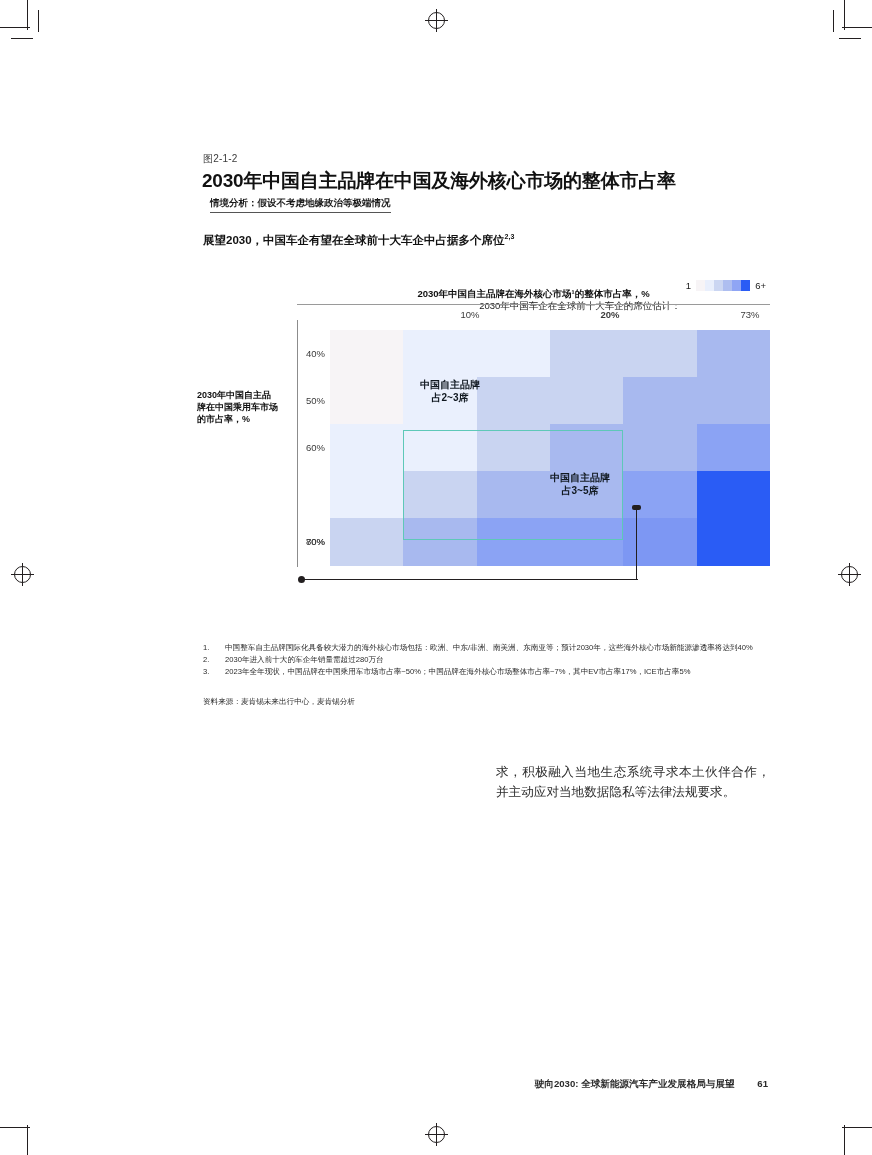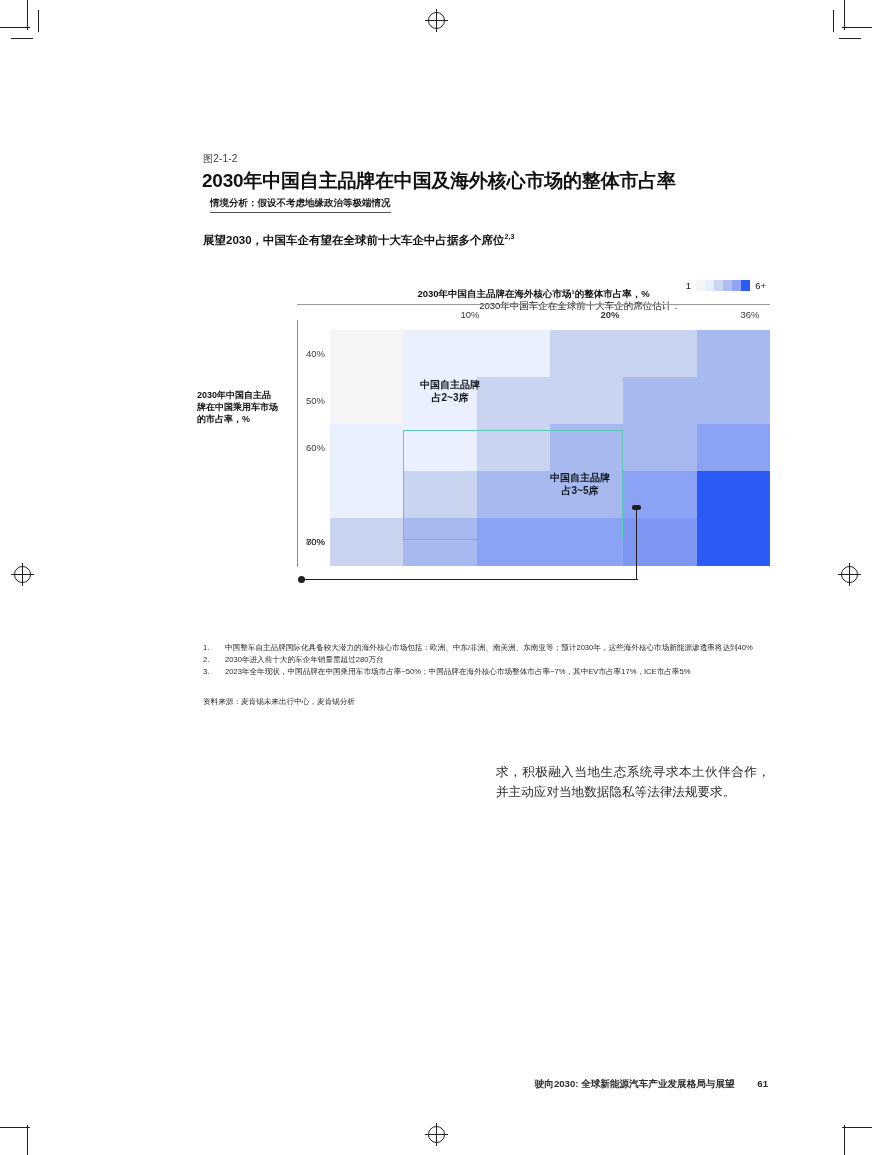--- a/index.html
+++ b/index.html
@@ -357,21 +357,21 @@
         <div class="cell" style="left: 293.2px; top: 141px; width: 73.9px; height: 47.6px; background: rgb(139, 163, 244);"></div>
         <div class="cell" style="left: 366.5px; top: 141px; width: 73.9px; height: 47.6px; background: rgb(42, 92, 245);"></div>
         <div class="cell" style="left: 0px; top: 188px; width: 73.9px; height: 47.6px; background: rgb(201, 212, 241);"></div>
         <div class="cell" style="left: 73.3px; top: 188px; width: 73.9px; height: 47.6px; background: rgb(168, 185, 239);"></div>
         <div class="cell" style="left: 146.6px; top: 188px; width: 73.9px; height: 47.6px; background: rgb(139, 163, 244);"></div>
         <div class="cell" style="left: 219.9px; top: 188px; width: 73.9px; height: 47.6px; background: rgb(139, 163, 244);"></div>
         <div class="cell" style="left: 293.2px; top: 188px; width: 73.9px; height: 47.6px; background: rgb(125, 151, 243);"></div>
         <div class="cell" style="left: 366.5px; top: 188px; width: 73.9px; height: 47.6px; background: rgb(42, 92, 245);"></div>
         <div class="xtick" style="left: 140px; top: -21px;">10%</div>
         <div class="xtick" style="left: 280px; top: -21px; font-weight: bold;">20%</div>
-        <div class="xtick" style="left: 420px; top: -21px;">36%</div>
+        <div class="xtick" style="left: 420px; top: -21px;">73%</div>
         <div class="ytick" style="top: 23px;">40%</div>
         <div class="ytick" style="top: 70px;">50%</div>
         <div class="ytick" style="top: 117px;">60%</div>
         <div class="ytick" style="top: 164px; margin-top: 47px;">70%</div>
         <div class="ytick" style="top: 211px;">80%</div>
         <div class="highlight-box" style="left: 73px; top: 100px; width: 220px; height: 110px; border-color: rgb(94, 200, 184);"></div>
         <div class="cell-label" style="left: 120px; top: 62px; transform: translate(-50%, -50%);">
           <div>中国自主品牌</div>
           <div>占2~3席</div>
         </div>

